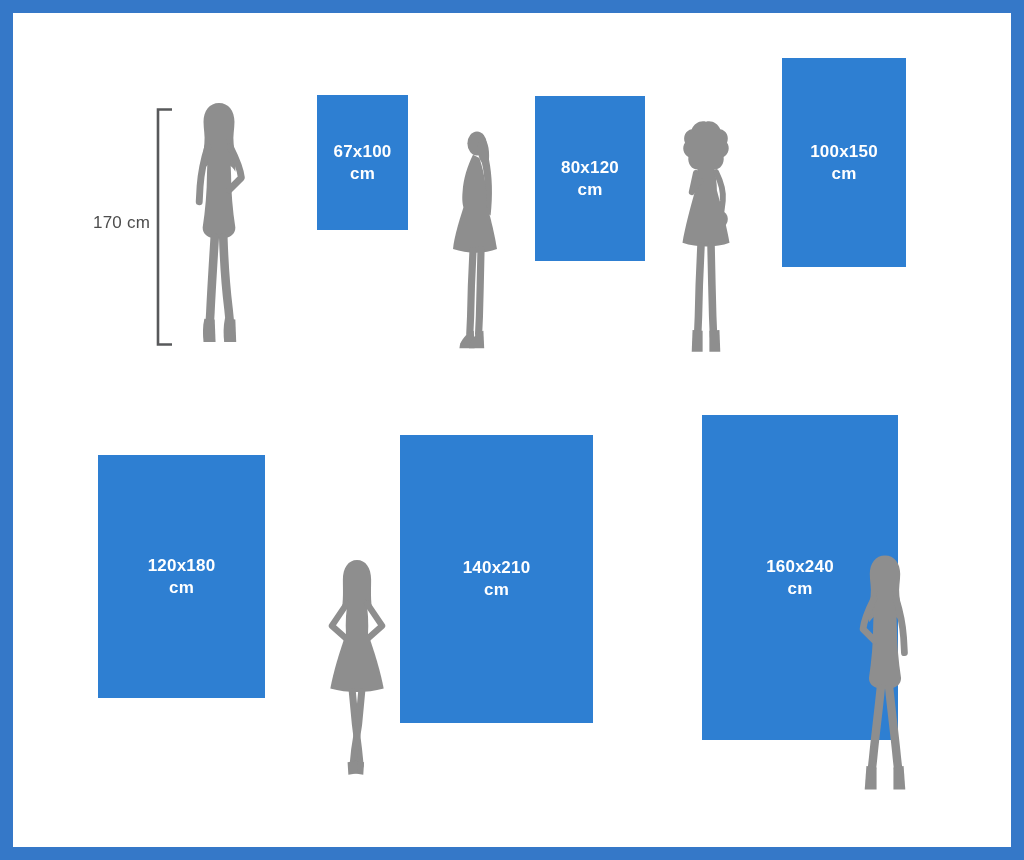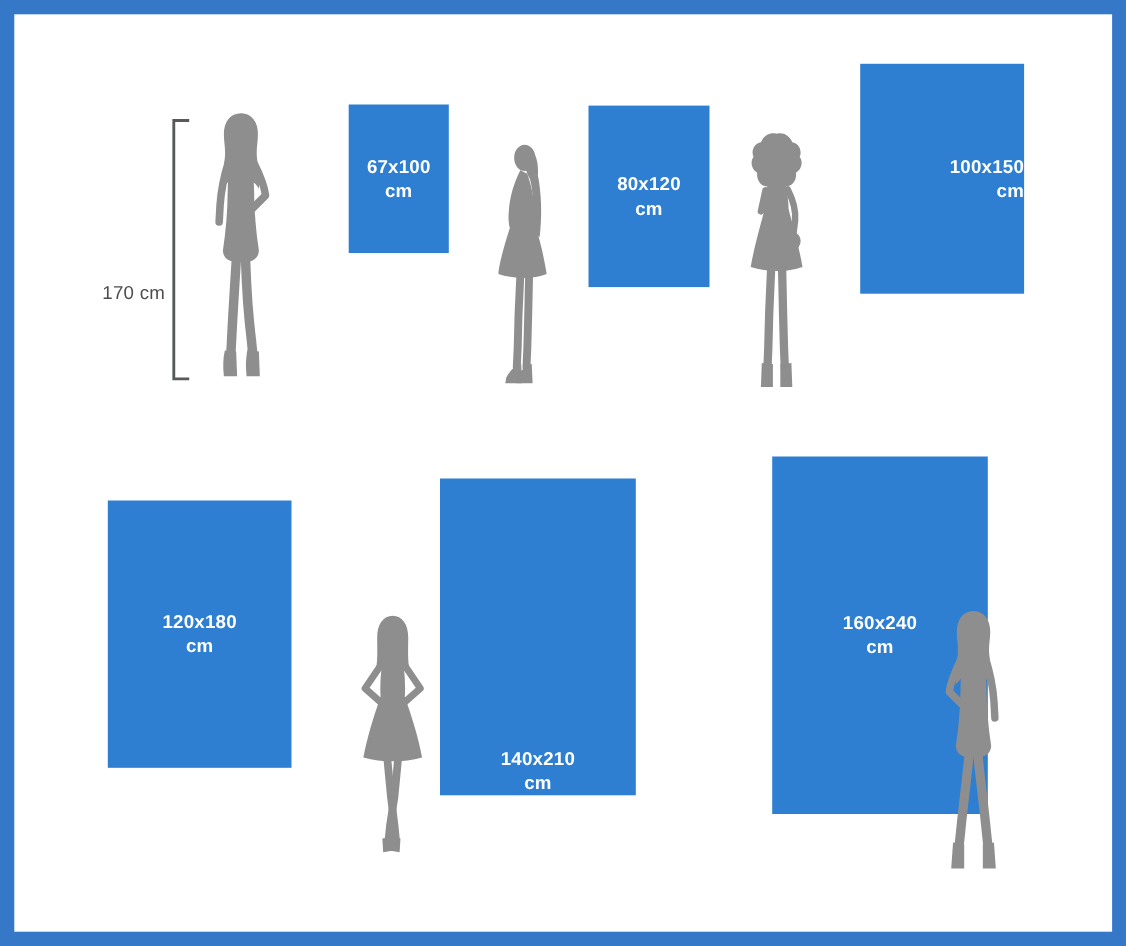--- a/index.html
+++ b/index.html
@@ -25,21 +25,20 @@
     z-index:50;
   }
   .ref-label{
     position:absolute;
     left:86px;top:213px;width:64px;
     text-align:right;
     font-size:17px;
     color:var(--reference-text);
     z-index:5;
     letter-spacing:0.2px;
-    margin-top:44px;
   }
   .bracket{position:absolute;z-index:4;}
   .fig{position:absolute;z-index:10;}
   .fig path,.fig ellipse{fill:var(--silhouette);}
   .fig .limb{fill:none;stroke:var(--silhouette);stroke-linecap:round;stroke-linejoin:round;}
   .poster{
     position:absolute;
     background:var(--poster-fill);
     color:var(--poster-text);
     display:flex;flex-direction:column;
@@ -103,31 +102,31 @@
     <path class="limb" stroke-width="7" d="M38 63 L33 86 L43 72"></path>
     <path class="limb" stroke-width="7" d="M62 62 C68 74 71 86 70 96 L68 112"></path>
     <ellipse cx="69" cy="118" rx="7" ry="9"></ellipse>
     <path d="M37 84 C31 106 25 128 22 146 C40 152 62 152 78 146 C75 128 69 106 63 84 Z"></path>
     <path class="limb" stroke-width="9" d="M44 150 L42 196 L41 234 L40 258"></path>
     <path class="limb" stroke-width="9" d="M56 150 L57 196 L58 234 L59 258"></path>
     <path d="M34 250 L46 251 L46 276 L33 276 Z"></path>
     <path d="M54 251 L66 250 L67 276 L54 276 Z"></path>
   </svg>
 
-  <div class="poster" style="left:782px;top:58px;width:149px;height:209px;align-items:flex-end;">
+  <div class="poster" style="left:782px;top:58px;width:124px;height:209px;">
     <div>100x150</div>
     <div>cm</div>
   </div>
 
   <div class="poster" style="left:98px;top:455px;width:167px;height:243px;">
     <div>120x180</div>
     <div>cm</div>
   </div>
 
-  <div class="poster under" style="left:400px;top:435px;width:178px;height:288px;justify-content:flex-end;">
+  <div class="poster under" style="left:400px;top:435px;width:193px;height:288px;">
     <div>140x210</div>
     <div>cm</div>
   </div>
 
   <svg class="fig on-top" style="left:306px;top:558px;" width="102" height="236" viewBox="0 0 130 300">
     <path d="M65 2 C54 2 47 12 47 27 C47 40 48 54 45 68 C50 62 55 59 58 58 L72 58 C75 59 80 62 85 68 C82 54 83 40 83 27 C83 12 76 2 65 2 Z"></path>
     <path d="M54 50 L76 50 C79 66 80 82 79 98 L51 98 C50 82 51 66 54 50 Z"></path>
     <path class="limb" stroke-width="8" d="M52 58 L33 86 L51 102"></path>
     <path class="limb" stroke-width="8" d="M78 58 L97 86 L79 102"></path>
     <path d="M51 96 C43 118 35 144 31 166 C53 172 77 172 99 166 C95 144 87 118 79 96 Z"></path>

